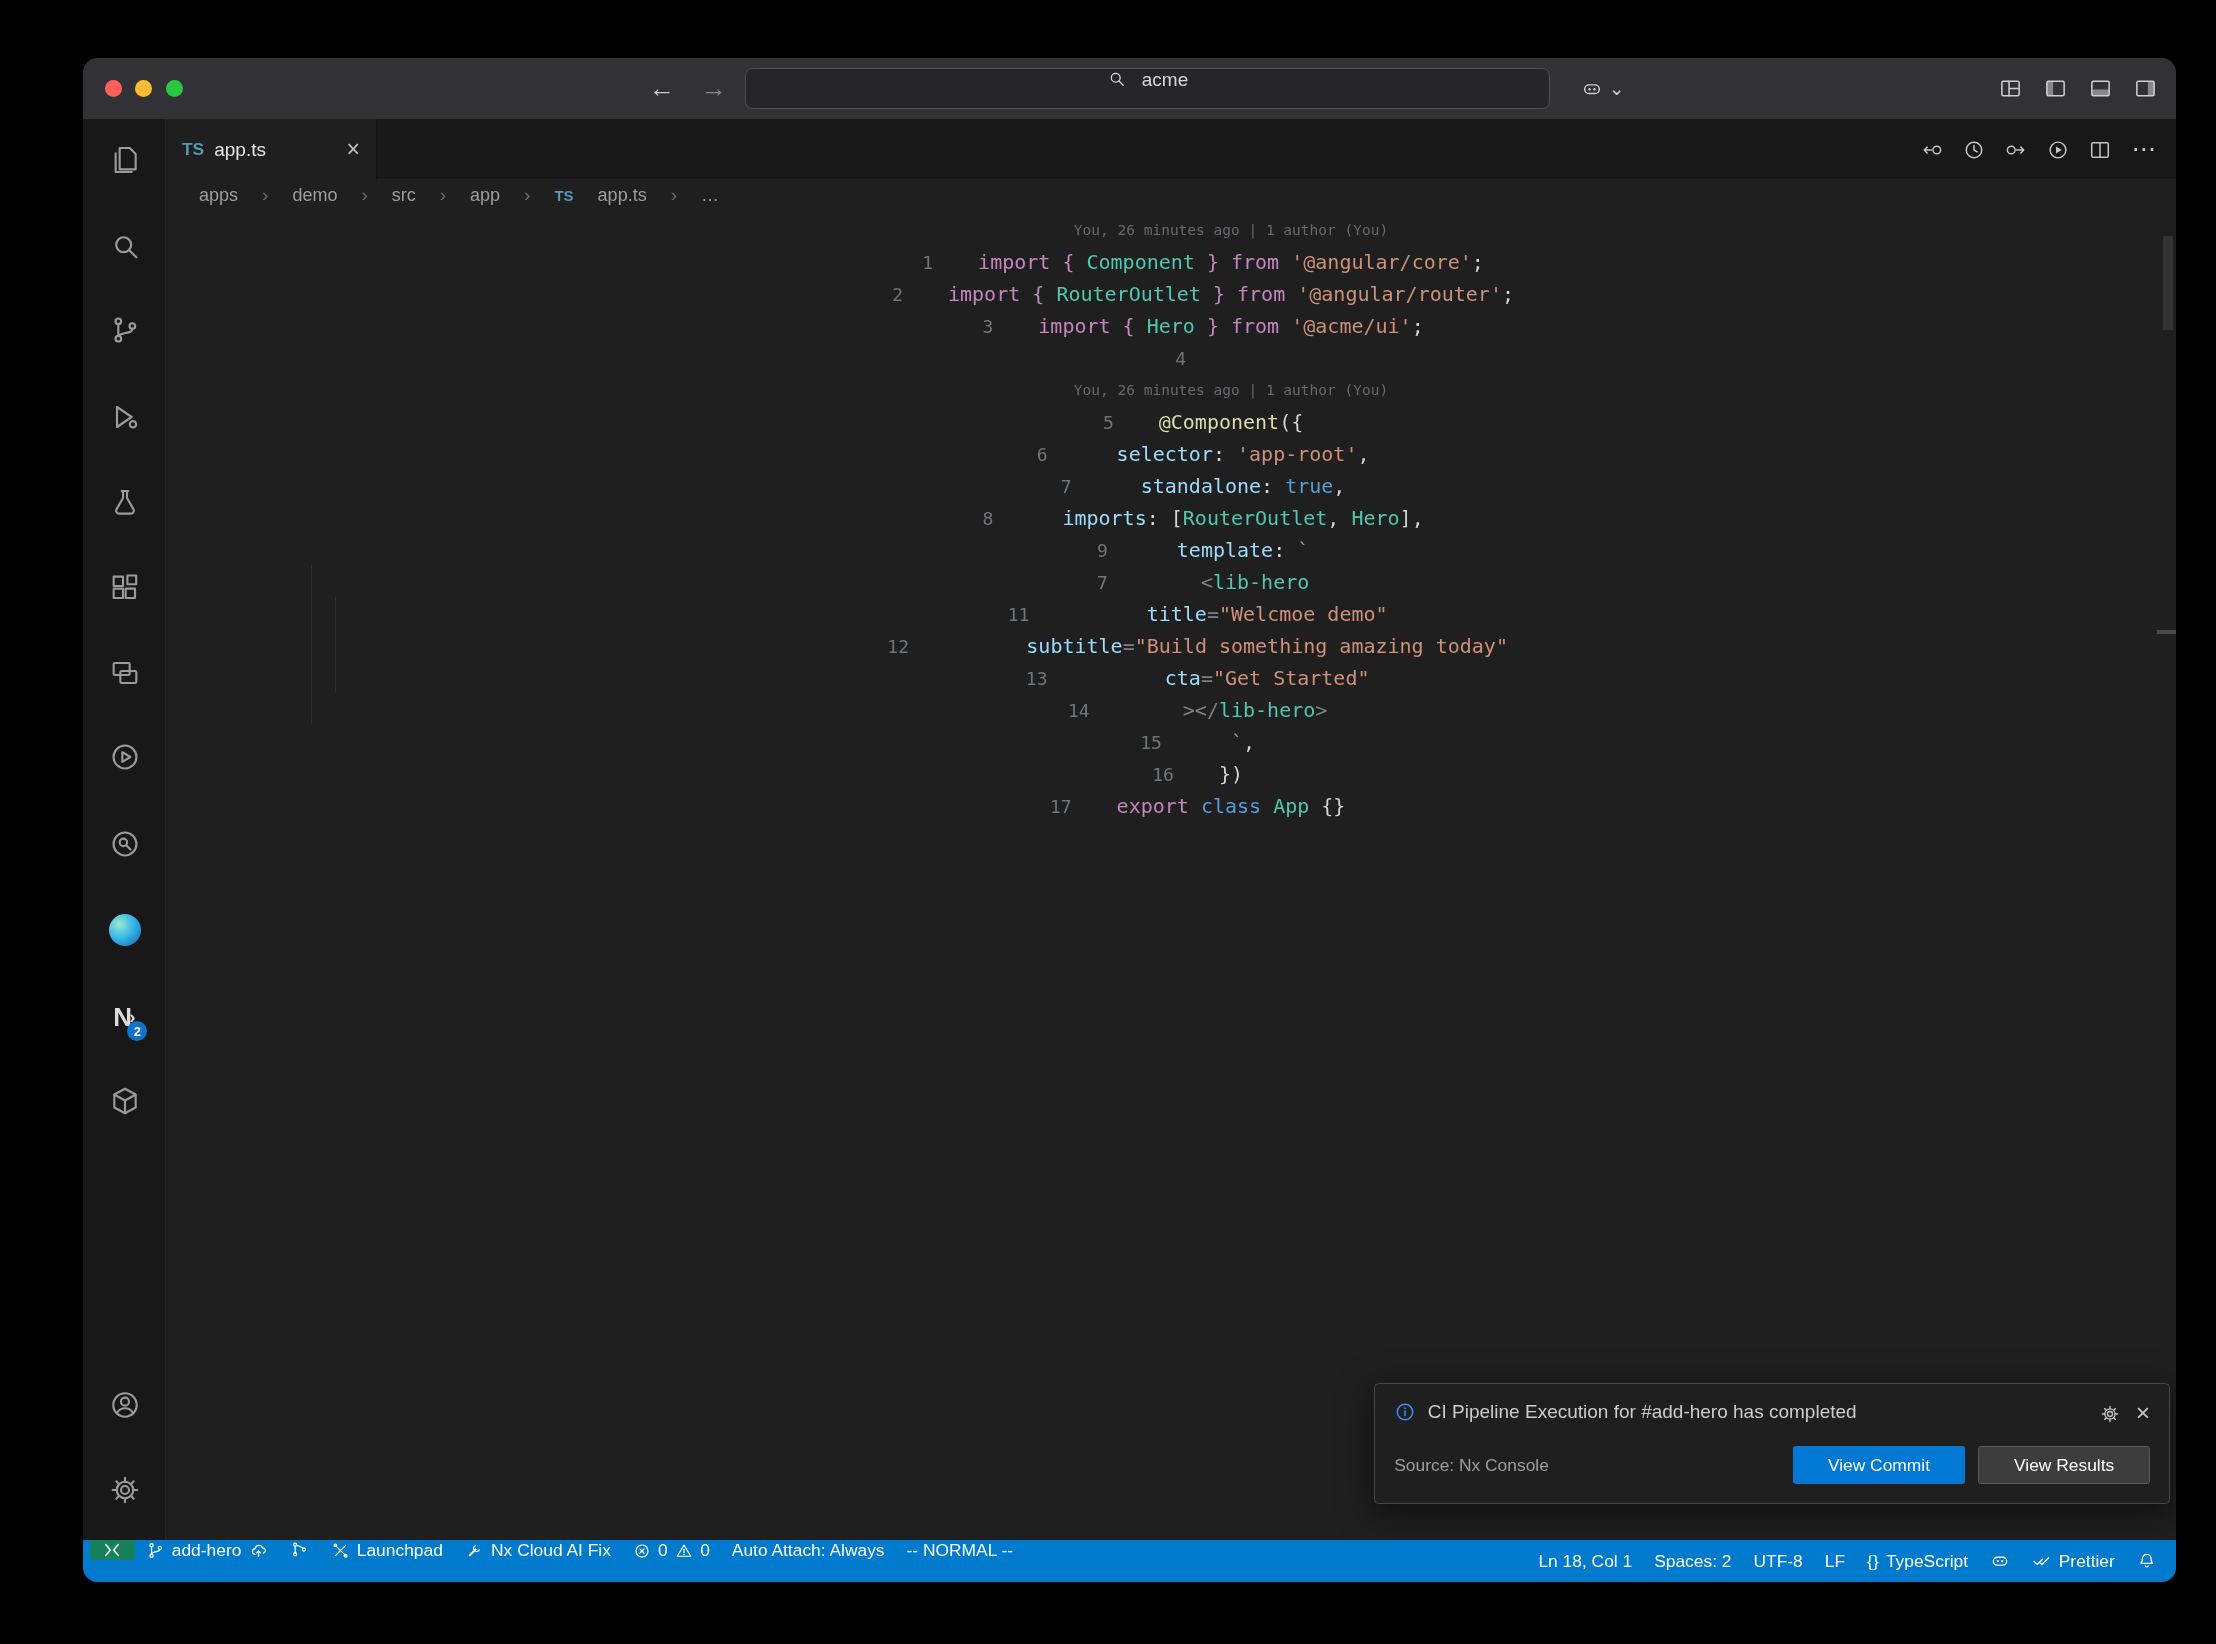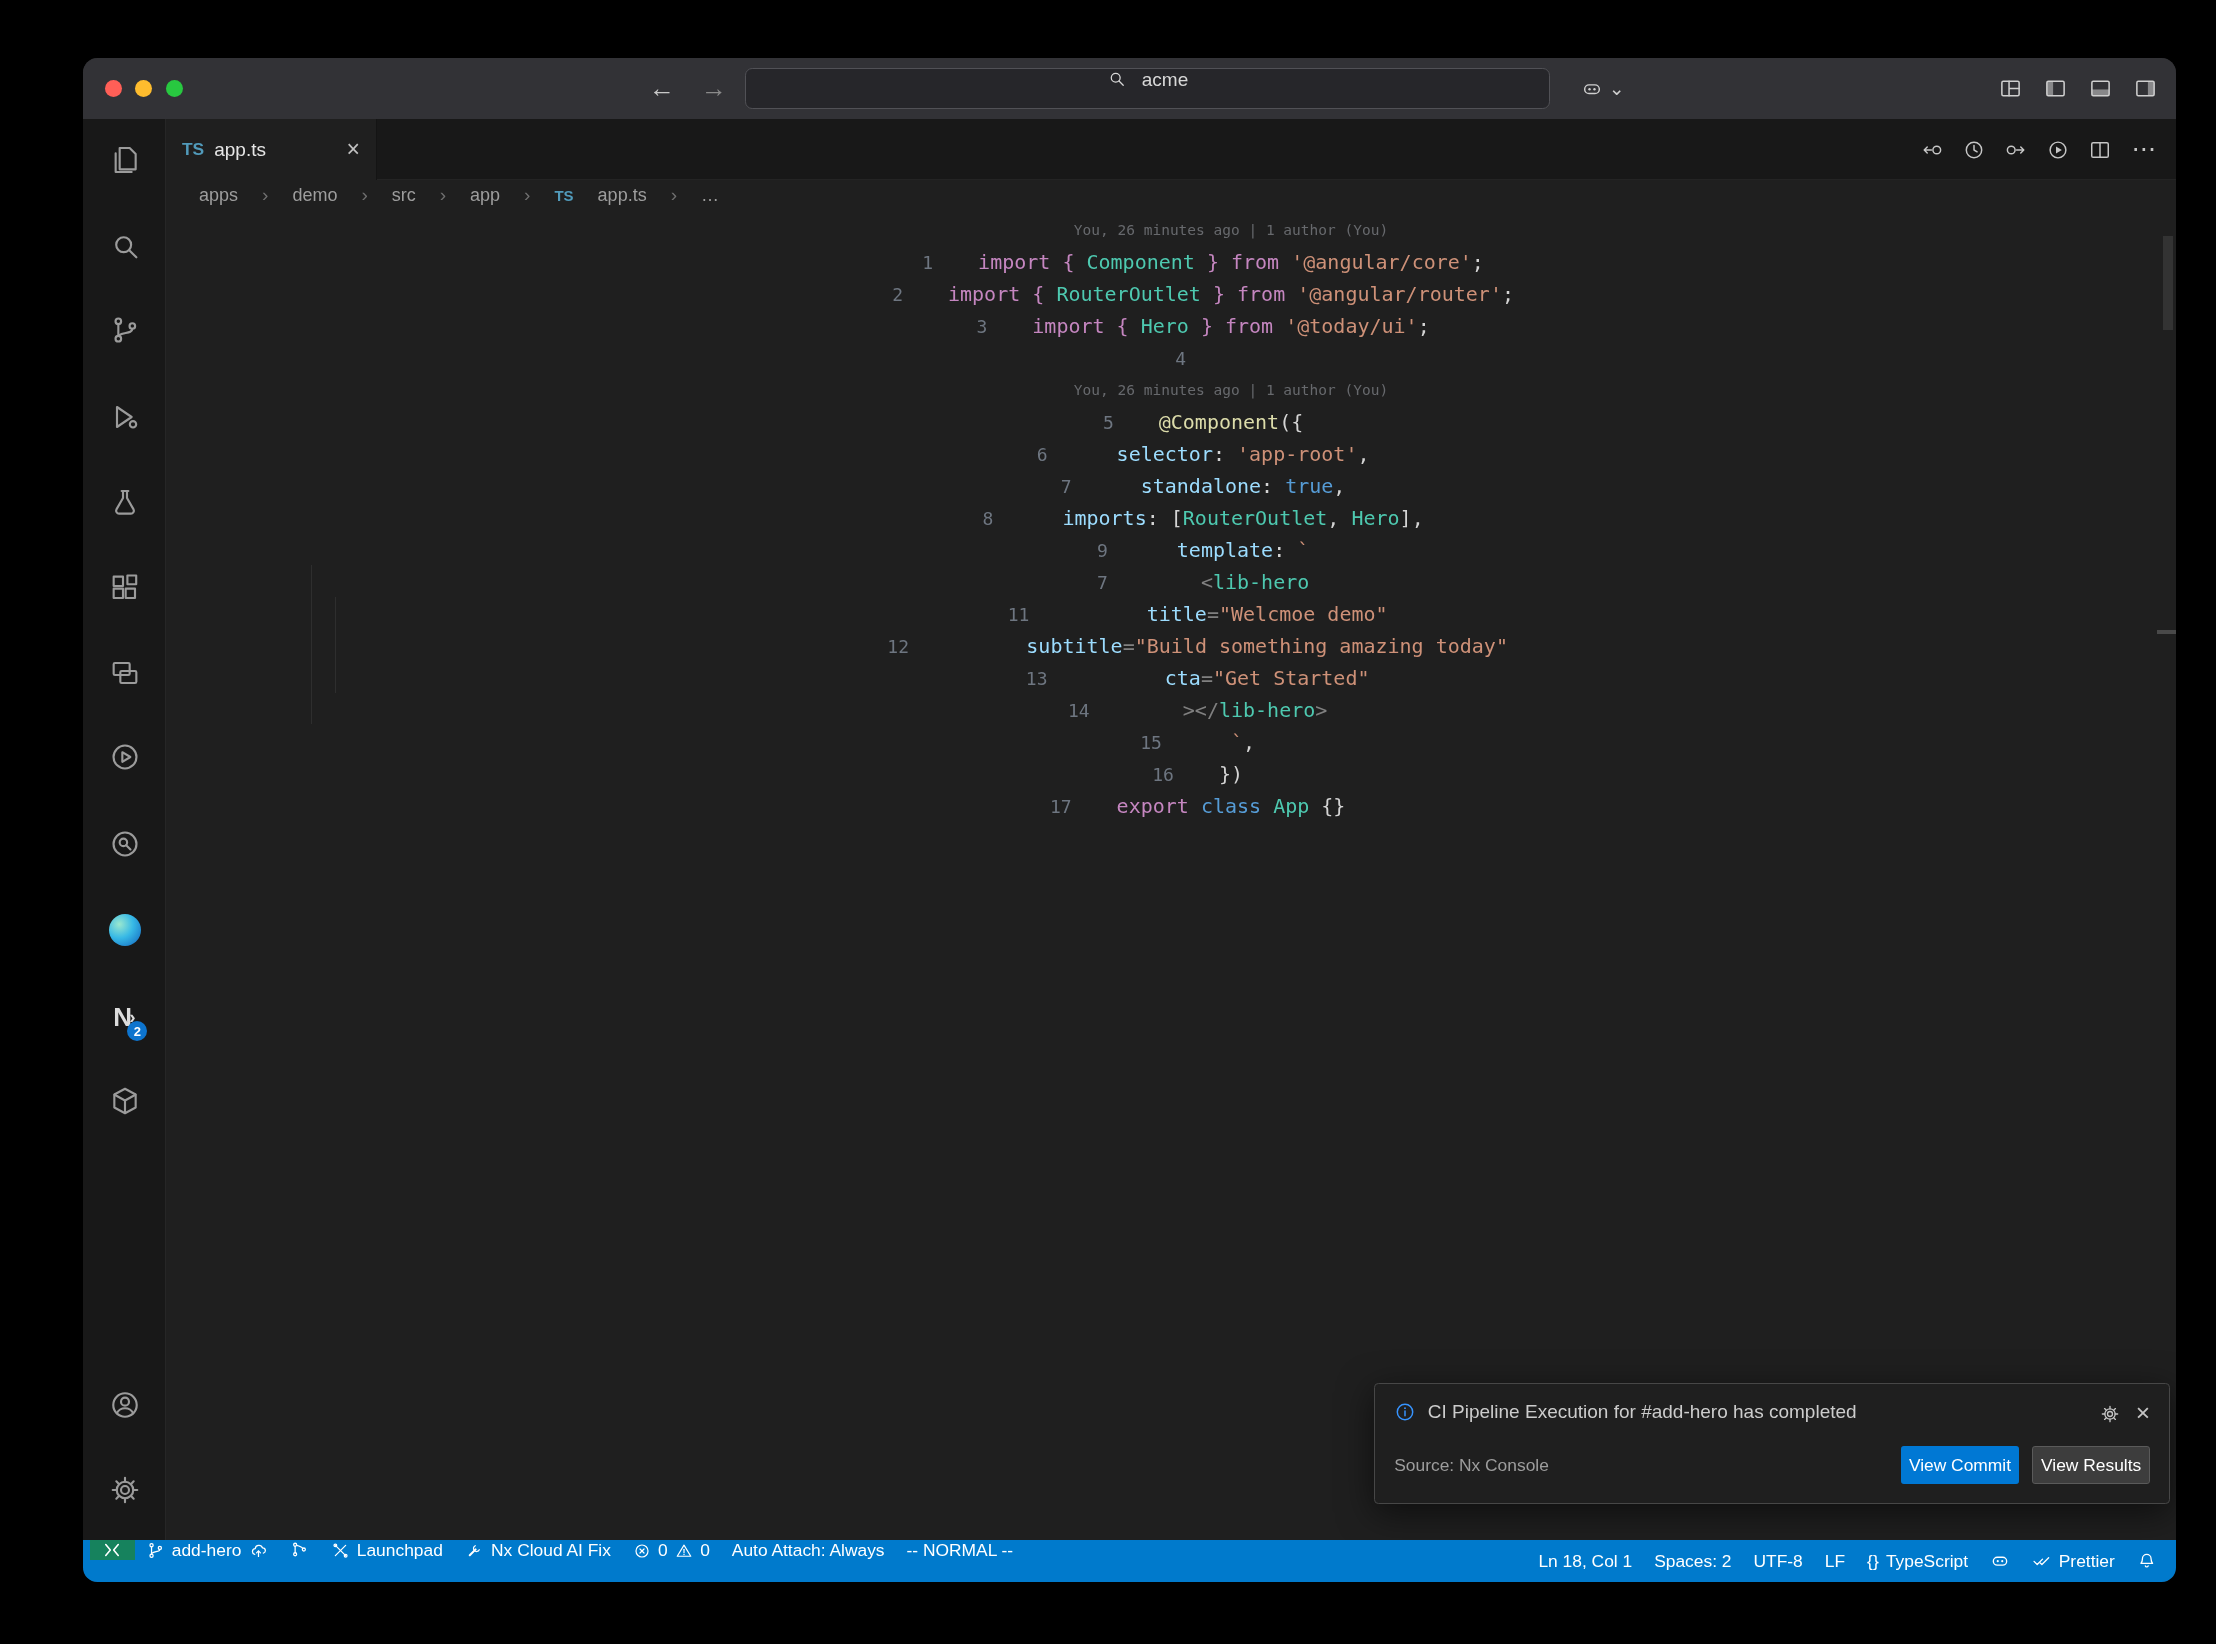--- a/index.html
+++ b/index.html
@@ -86,21 +86,21 @@
 
   
   .toast{ position:absolute; right:5.8px; bottom:78px; width:796px; background:#1f1f1f;
     border:0.7px solid #474747; border-radius:4.3px; box-shadow:0 8.7px 35px rgba(0,0,0,.55); padding:17.4px 19px 19px; }
   .toast-head{ display:flex; gap:11.6px; }
   .toast-msg{ flex:1; color:#cccccc; font-size:19px; }
   .toast-icon-btn{ color:#c5c5c5; display:flex; align-items:center; }
   .toast-close{ font-size:24.6px; line-height:1; color:#c5c5c5; margin-left:4.3px; }
   .toast-foot{ display:flex; align-items:center; gap:13px; margin-top:20px; }
   .toast-src{ flex:1; color:#9d9d9d; font-size:17.4px; }
-  .btn{ height:38px; padding:0 8px; border-radius:2.9px; font-size:17.4px; display:flex; align-items:center; border:none; }
+  .btn{ height:38px; padding:0 35px; border-radius:2.9px; font-size:17.4px; display:flex; align-items:center; border:none; }
   .btn-primary{ background:#0078d4; color:#fff; }
   .btn-secondary{ background:#3d3d3d; color:#fff; border:0.7px solid #5a5a5a; }
   .info-blue{ color:#3794ff; }
 
   
   .statusbar{ position:absolute; left:0; right:0; bottom:0; height:42px; background:#007acc;
     display:flex; align-items:stretch; color:#fff; font-size:17.4px; }
   .sb-left{ display:flex; align-items:flex-start;margin-left:7px; }
   .sb-right{ display:flex; align-items:stretch; margin-left:auto; padding-right:8.7px; }
   .sb-item{ display:flex; align-items:center; gap:7.2px; padding:0 11px; white-space:nowrap; }
@@ -318,21 +318,21 @@
     <span>…</span>
   </div>
 
   <div class="editor">
     <div class="guide" id="guide-1"></div>
     <div class="guide" id="guide-2"></div>
     <div id="code-rows">
         <div class="row"><span class="ln"></span><span class="codeline blame">You, 26 minutes ago | 1 author (You)</span></div>
         <div class="row"><span class="ln">1</span><span class="codeline"><span class="tk-k">import </span><span class="tk-k">{ </span><span class="tk-t">Component</span><span class="tk-k"> } </span><span class="tk-k">from </span><span class="tk-s">'@angular/core'</span><span class="tk-p">;</span></span></div>
         <div class="row"><span class="ln">2</span><span class="codeline"><span class="tk-k">import </span><span class="tk-k">{ </span><span class="tk-t">RouterOutlet</span><span class="tk-k"> } </span><span class="tk-k">from </span><span class="tk-s">'@angular/router'</span><span class="tk-p">;</span></span></div>
-        <div class="row"><span class="ln">3</span><span class="codeline"><span class="tk-k">import </span><span class="tk-k">{ </span><span class="tk-t">Hero</span><span class="tk-k"> } </span><span class="tk-k">from </span><span class="tk-s">'@today/ui'</span><span class="tk-p">;</span></span></div>
+        <div class="row"><span class="ln">3</span><span class="codeline"><span class="tk-k">import </span><span class="tk-k">{ </span><span class="tk-t">Hero</span><span class="tk-k"> } </span><span class="tk-k">from </span><span class="tk-s">'@acme/ui'</span><span class="tk-p">;</span></span></div>
         <div class="row"><span class="ln">4</span><span class="codeline"></span></div>
         <div class="row"><span class="ln"></span><span class="codeline blame">You, 26 minutes ago | 1 author (You)</span></div>
         <div class="row"><span class="ln">5</span><span class="codeline"><span class="tk-d">@Component</span><span class="tk-p">({</span></span></div>
         <div class="row"><span class="ln">6</span><span class="codeline"><span class="tk-w">  </span><span class="tk-a">selector</span><span class="tk-p">: </span><span class="tk-s">'app-root'</span><span class="tk-p">,</span></span></div>
         <div class="row"><span class="ln">7</span><span class="codeline"><span class="tk-w">  </span><span class="tk-a">standalone</span><span class="tk-p">: </span><span class="tk-b">true</span><span class="tk-p">,</span></span></div>
         <div class="row"><span class="ln">8</span><span class="codeline"><span class="tk-w">  </span><span class="tk-a">imports</span><span class="tk-p">: [</span><span class="tk-t">RouterOutlet</span><span class="tk-p">, </span><span class="tk-t">Hero</span><span class="tk-p">],</span></span></div>
         <div class="row"><span class="ln">9</span><span class="codeline"><span class="tk-w">  </span><span class="tk-a">template</span><span class="tk-p">: </span><span class="tk-s">`</span></span></div>
         <div class="row"><span class="ln">7</span><span class="codeline"><span class="tk-w">    </span><span class="tk-g">&lt;</span><span class="tk-t">lib-hero</span></span></div>
         <div class="row"><span class="ln">11</span><span class="codeline"><span class="tk-w">      </span><span class="tk-a">title</span><span class="tk-g">=</span><span class="tk-s">"Welcmoe demo"</span></span></div>
         <div class="row"><span class="ln">12</span><span class="codeline"><span class="tk-w">      </span><span class="tk-a">subtitle</span><span class="tk-g">=</span><span class="tk-s">"Build something amazing today"</span></span></div>

